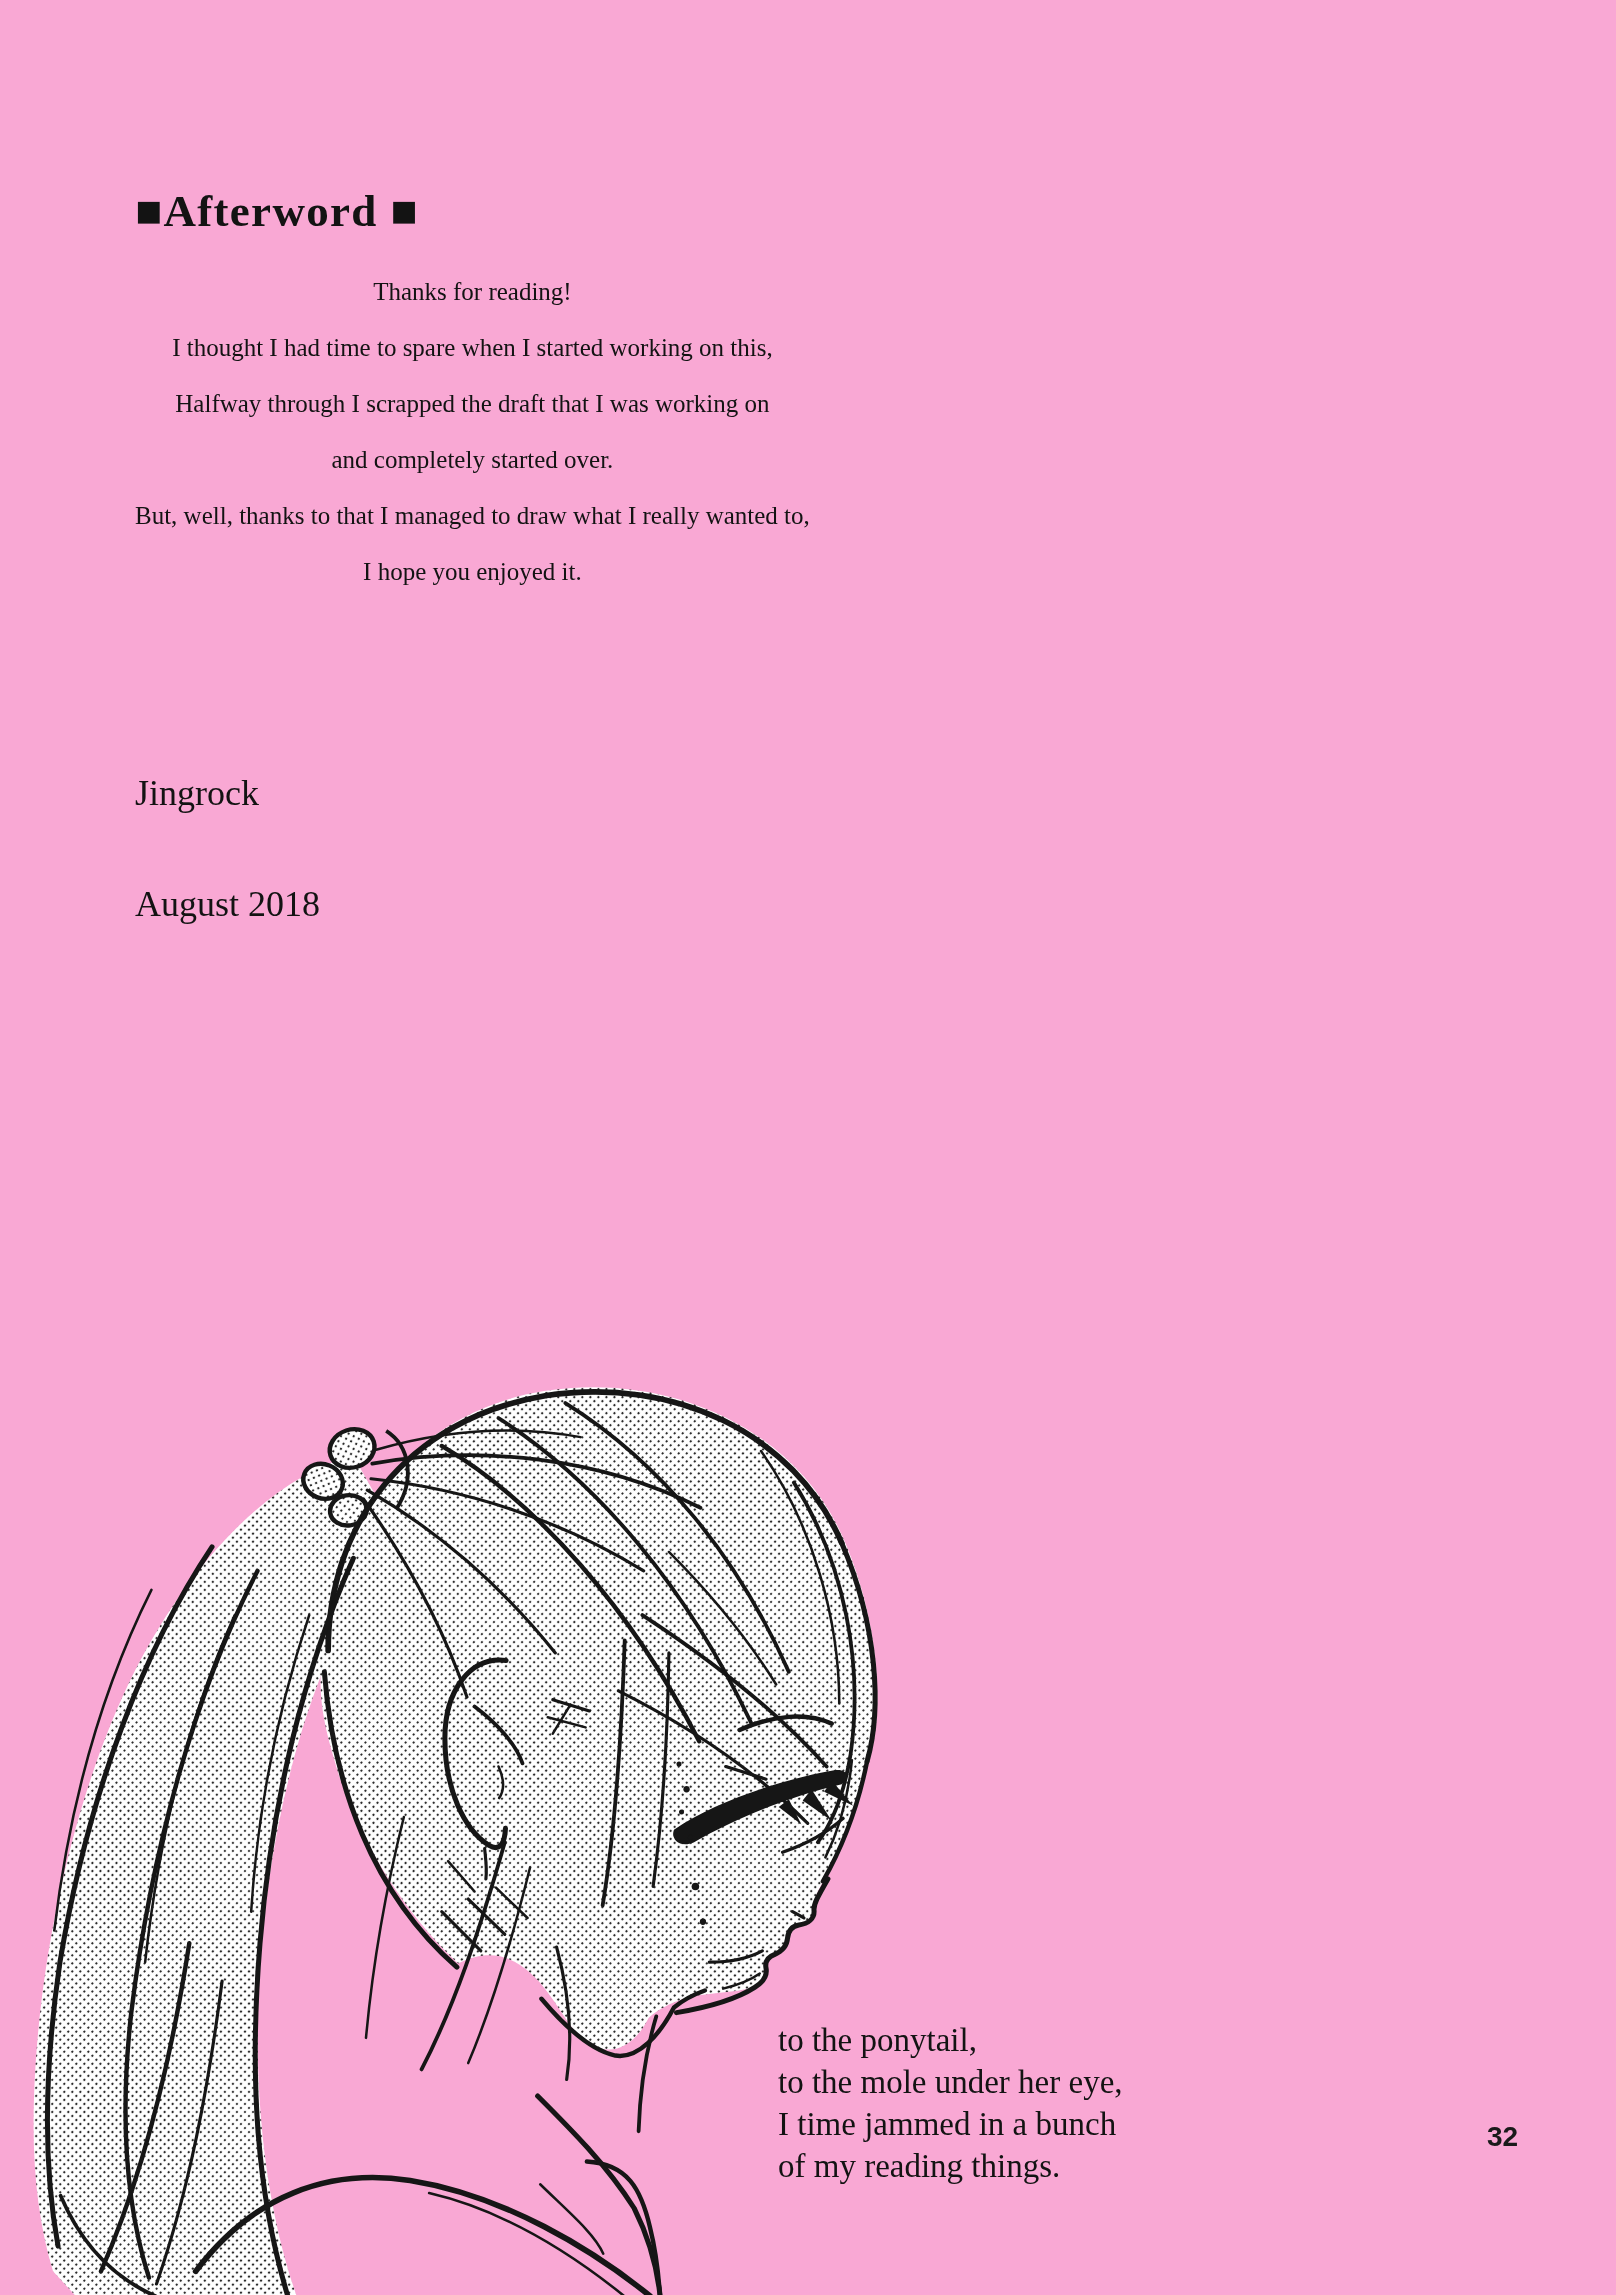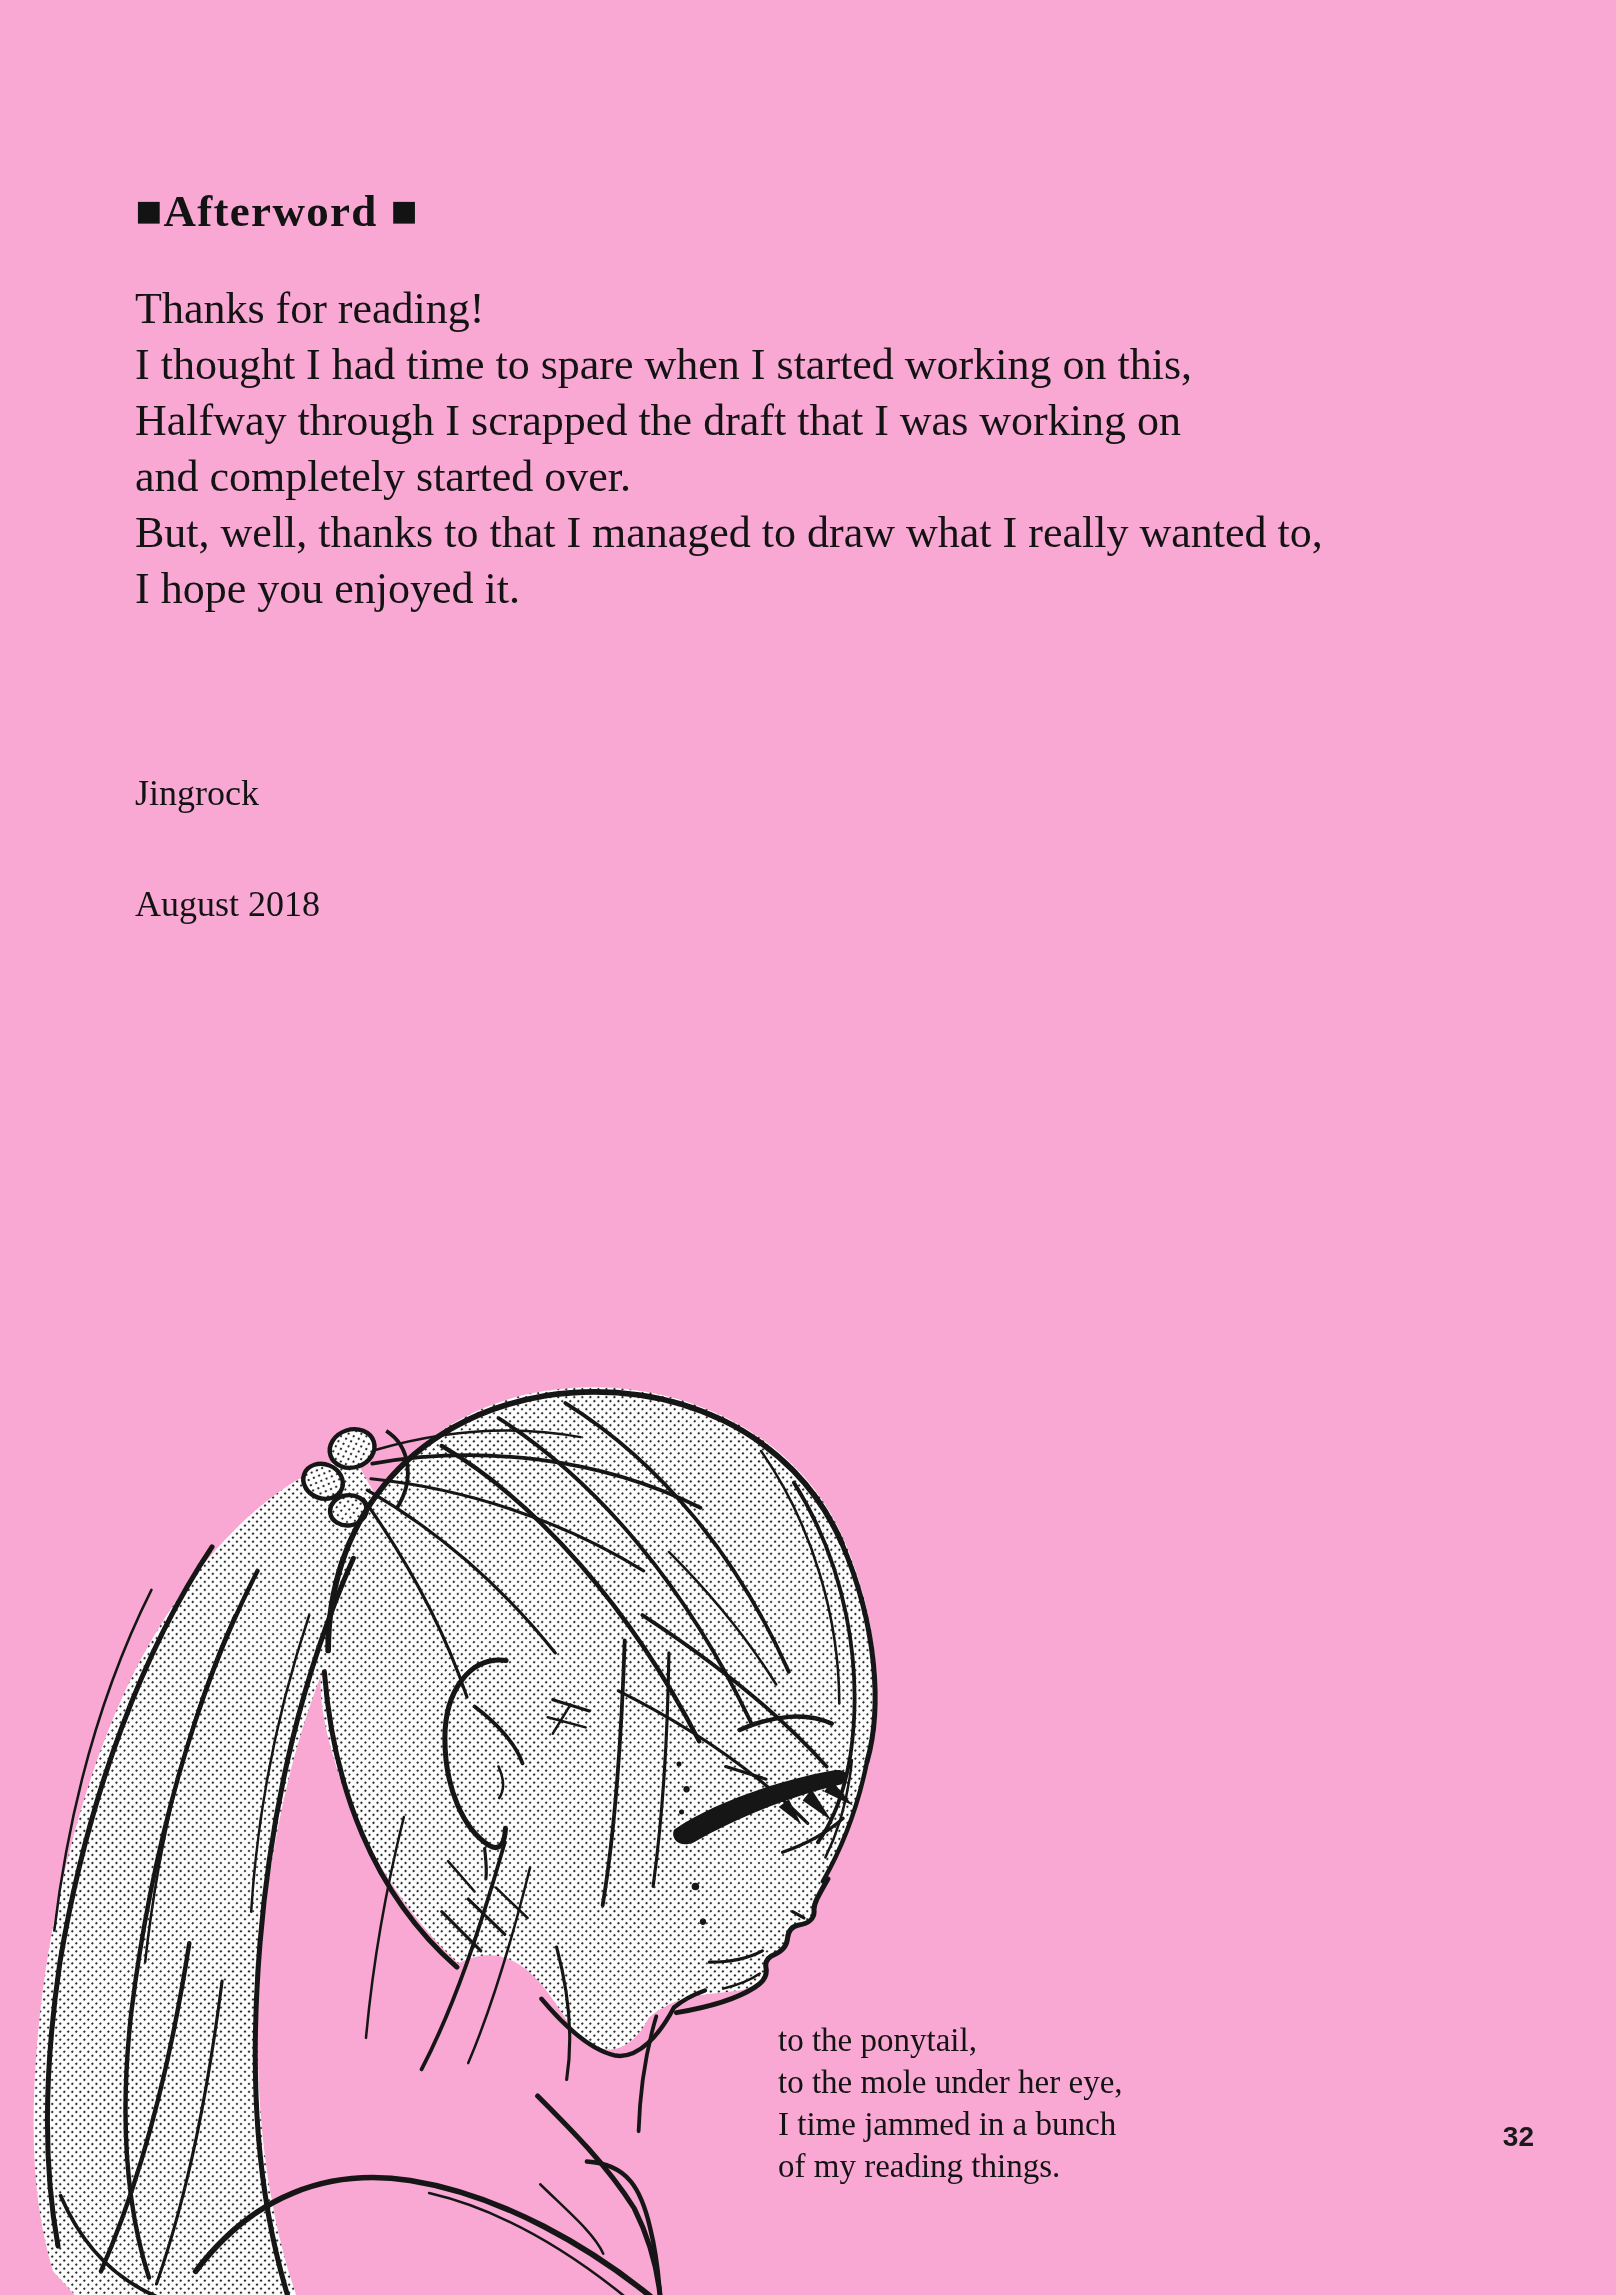--- a/index.html
+++ b/index.html
@@ -21,24 +21,25 @@
     left: 135px;
     top: 155px;
     font-size: 45px;
     font-weight: 700;
     letter-spacing: 1.3px;
     white-space: nowrap;
   }
   .bodytext {
     position: absolute;
     left: 135px;
-    top: 281px;
-    font-size: 44px;
+    top: 264px;
+    font-size: 25px;
     line-height: 56px;
     white-space: nowrap;
+    text-align: center;
   }
   .bodytext p { margin: 0; }
   .signature {
     position: absolute;
     left: 135px;
     top: 772px;
     font-size: 36px;
     margin: 0;
   }
   .pubdate {
@@ -55,21 +56,21 @@
     font-size: 33px;
     line-height: 42px;
     white-space: nowrap;
   }
   .footnote p { margin: 0; }
   .pageno {
     position: absolute;
     left: 1471px;
     top: 2121px;
     width: 63px;
-    text-align: right;
+    text-align: center;
     font-family: "Liberation Sans", "DejaVu Sans", sans-serif;
     font-weight: 700;
     font-size: 28px;
     color: #1a1a1a;
   }
   .illus {
     position: absolute;
     left: 0;
     top: 1350px;
   }

